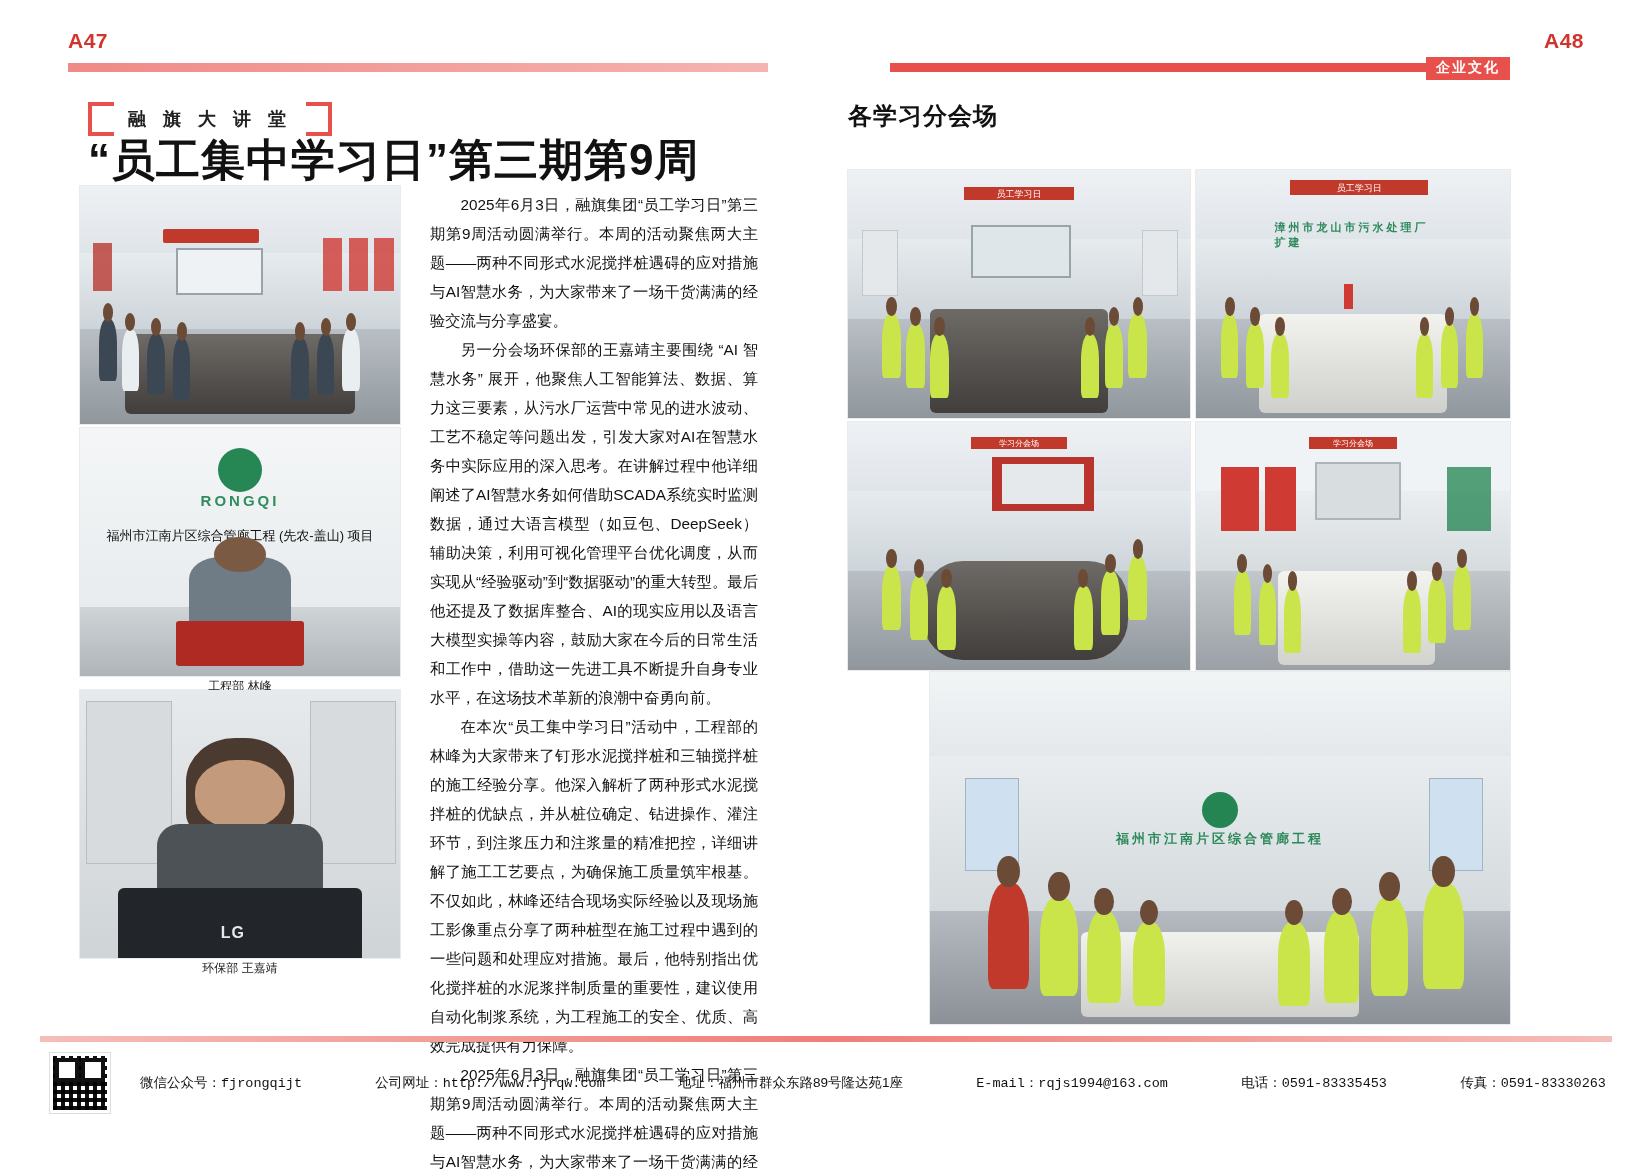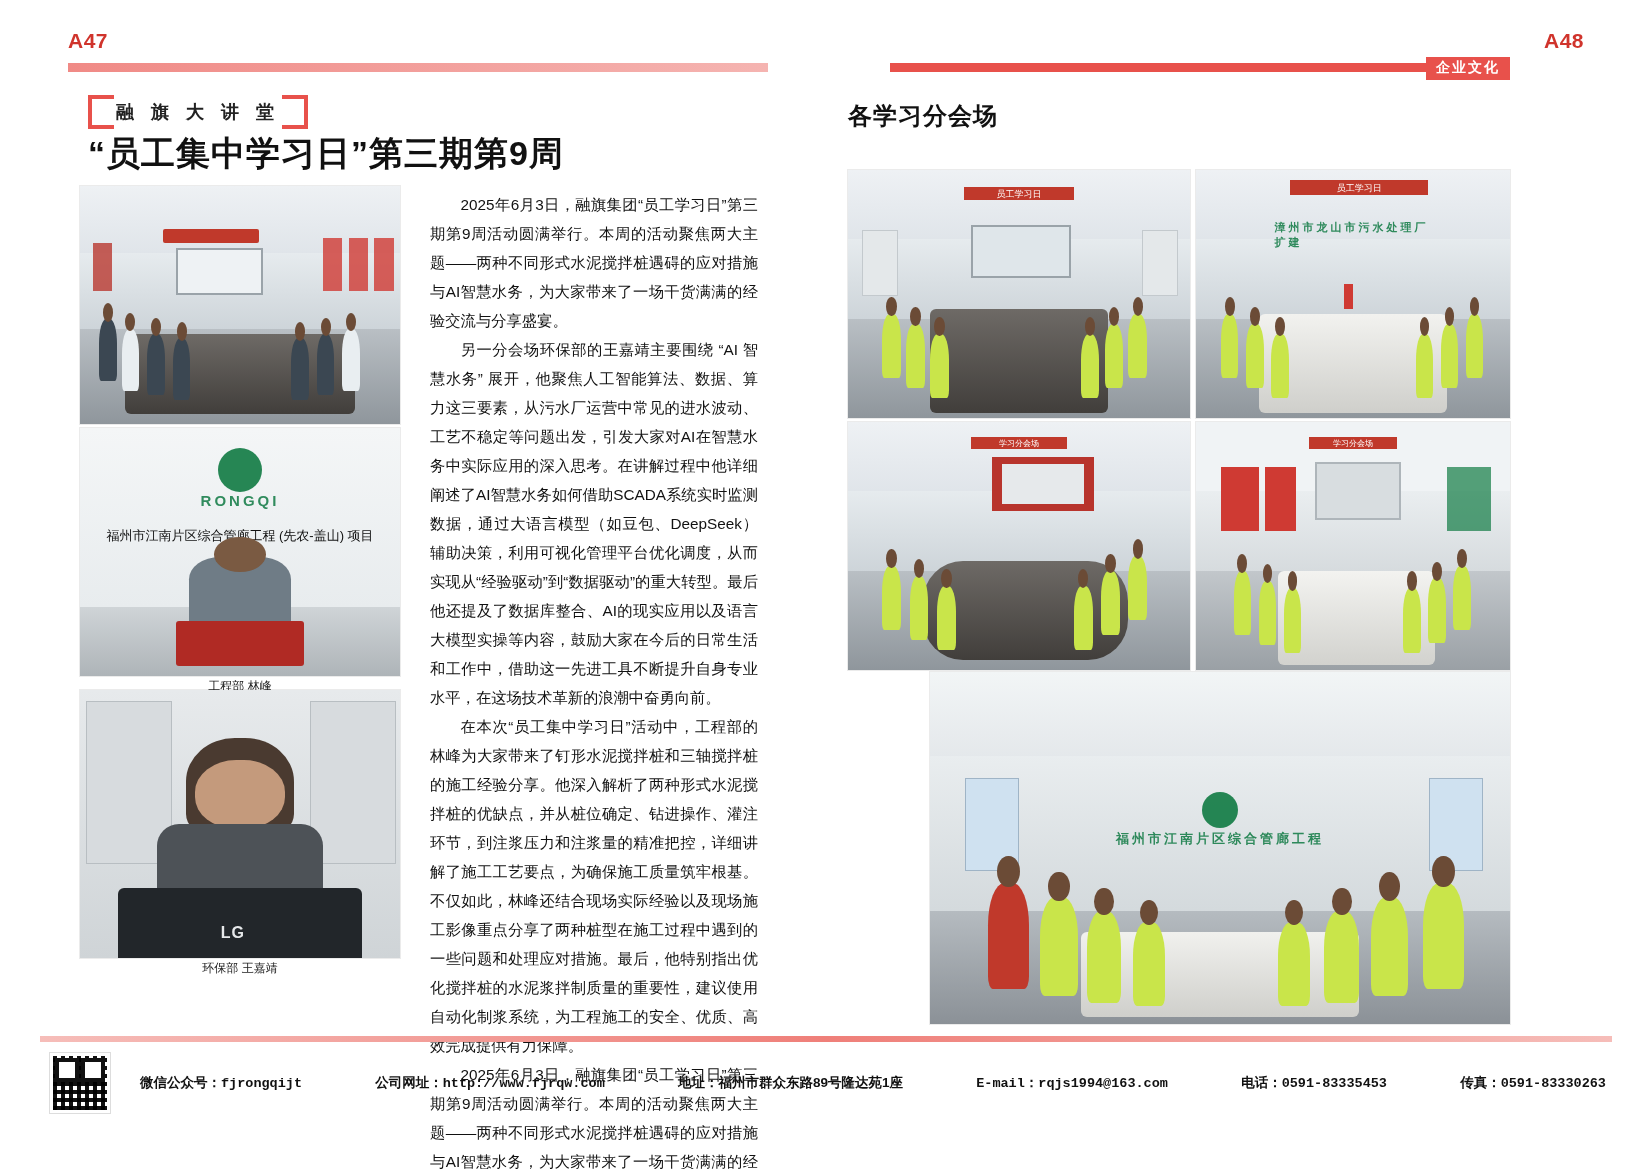--- a/index.html
+++ b/index.html
@@ -33,33 +33,33 @@
     position:absolute;left:1438px;top:63px;width:72px;height:9px;background:#e8b9b6;
   }
   .section-tag{
     position:absolute;right:142px;top:57px;
     font-size:14px;font-weight:bold;color:#ffffff;letter-spacing:2px;
     background:#e8514b;padding:2px 10px 3px 10px;
   }
 
   
   .kicker-wrap{
-    position:absolute;left:88px;top:95px;display:flex;align-items:center;gap:2px;
+    position:absolute;left:88px;top:102px;display:flex;align-items:center;gap:14px;
   }
   .bracket{
     width:22px;height:26px;border:4px solid #e8514b;
   }
   .bracket.l{border-right:none;}
   .bracket.r{border-left:none;}
   .kicker{
     font-size:18px;font-weight:bold;color:#222;letter-spacing:6px;
   }
   .headline{
     position:absolute;left:88px;top:131px;
-    font-size:34px;font-weight:bold;color:#111;letter-spacing:1px;
+    font-size:44px;font-weight:bold;color:#111;letter-spacing:1px;
     white-space:nowrap;
   }
 
   
   .right-title{
     position:absolute;left:848px;top:100px;
     font-size:24px;font-weight:bold;color:#111;letter-spacing:1px;
   }
 
   
@@ -137,21 +137,21 @@
     position:relative;
   }
   .qr::before,.qr::after{
     content:"";position:absolute;width:16px;height:16px;border:4px solid #111;background:#fff;
   }
   .qr::before{left:2px;top:2px;}
   .qr::after{right:2px;top:2px;}
   .finfo{
     flex:1;display:flex;justify-content:space-between;align-items:center;
     font-family:"Liberation Mono","DejaVu Sans Mono",monospace;
-    font-size:13.5px;color:#111;padding-right:6px;font-weight:bold;
+    font-size:13.5px;color:#111;padding-right:6px;
   }
   .finfo span{white-space:nowrap;}
   .cn{font-family:"Liberation Sans","DejaVu Sans",sans-serif;}
 
   
   #ph-left-1 .banner{background:#c0392b;}
   #ph-left-2 .logo{font-size:17px;}
 </style>
 </head>
 <body>

